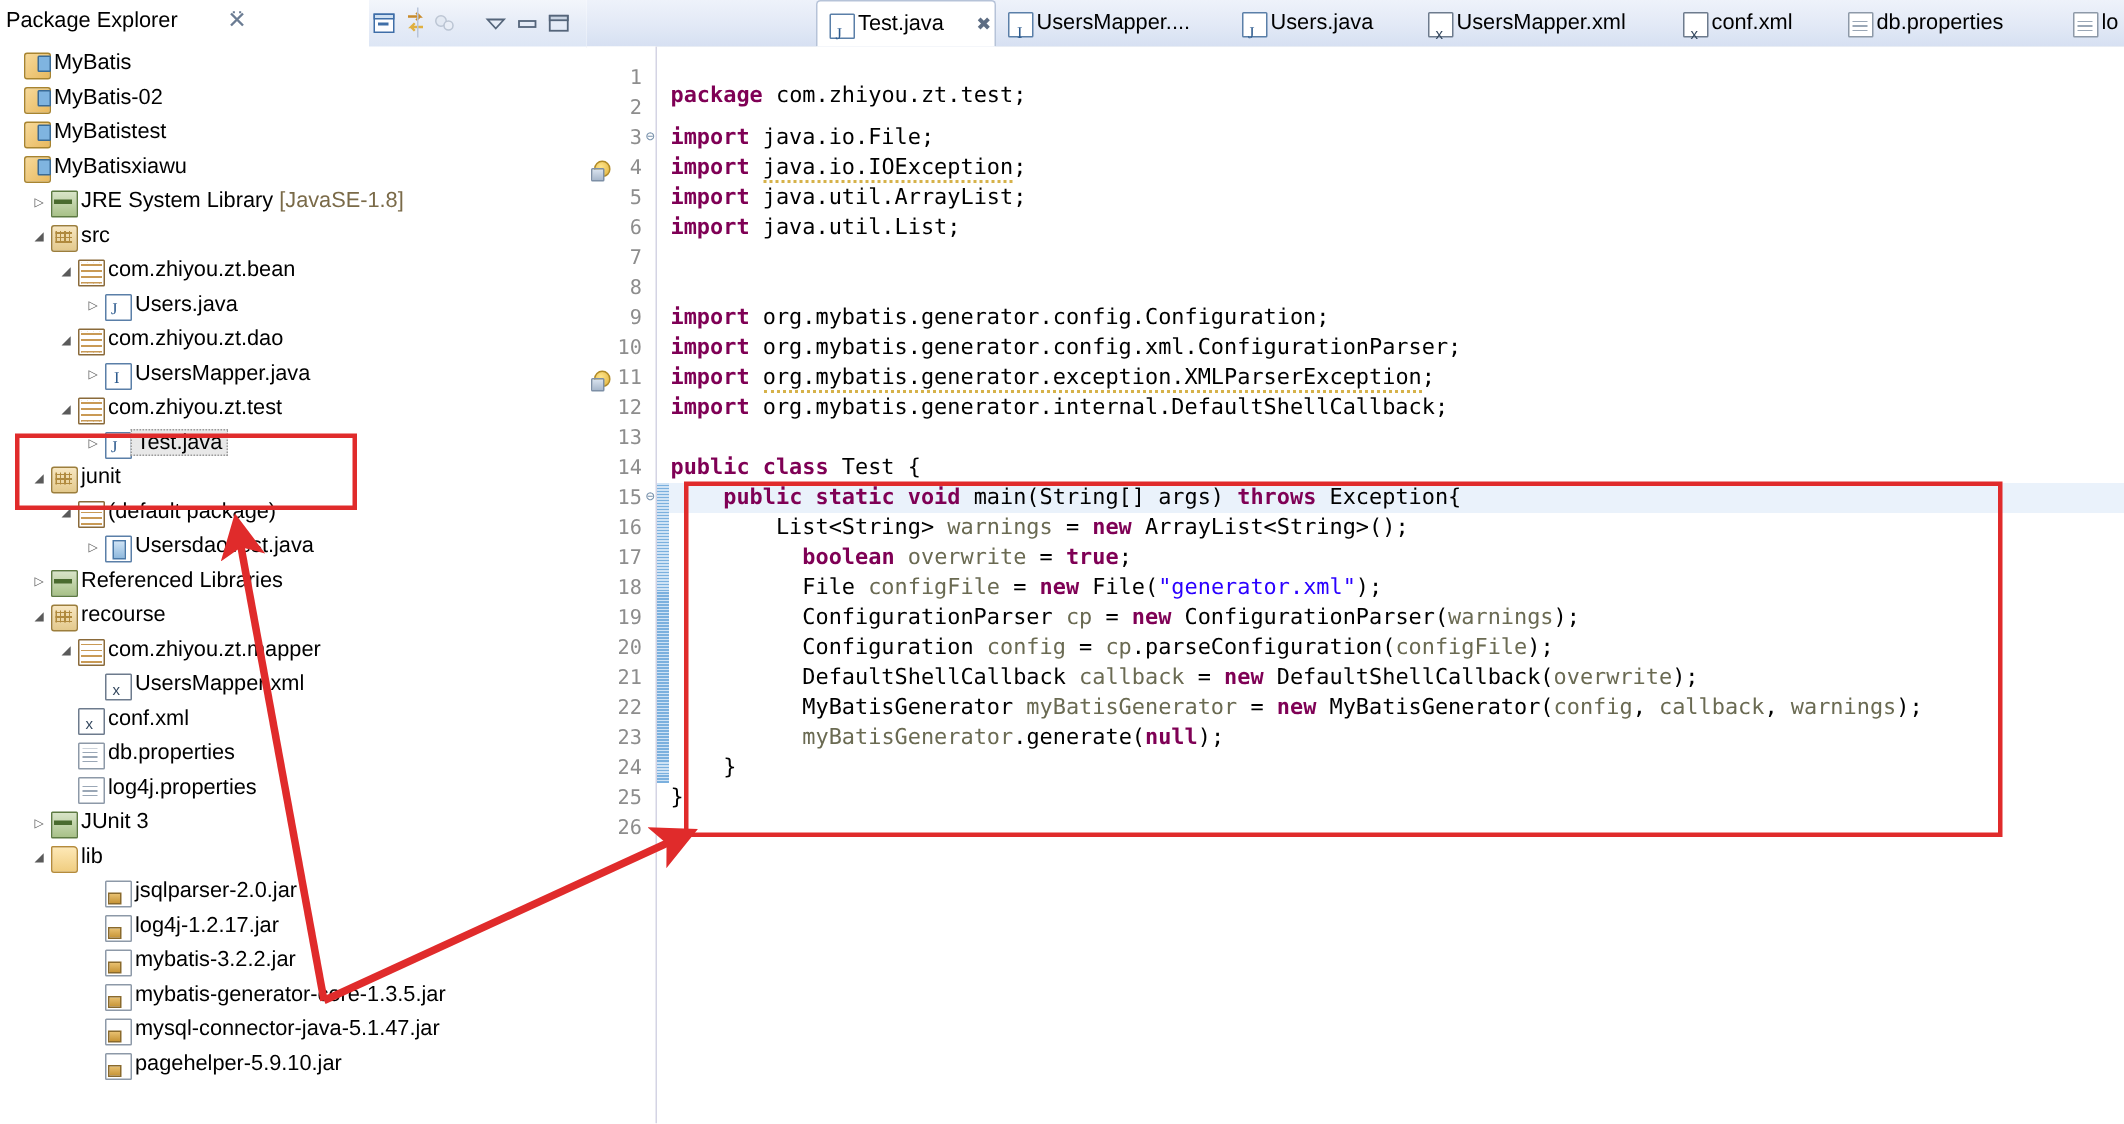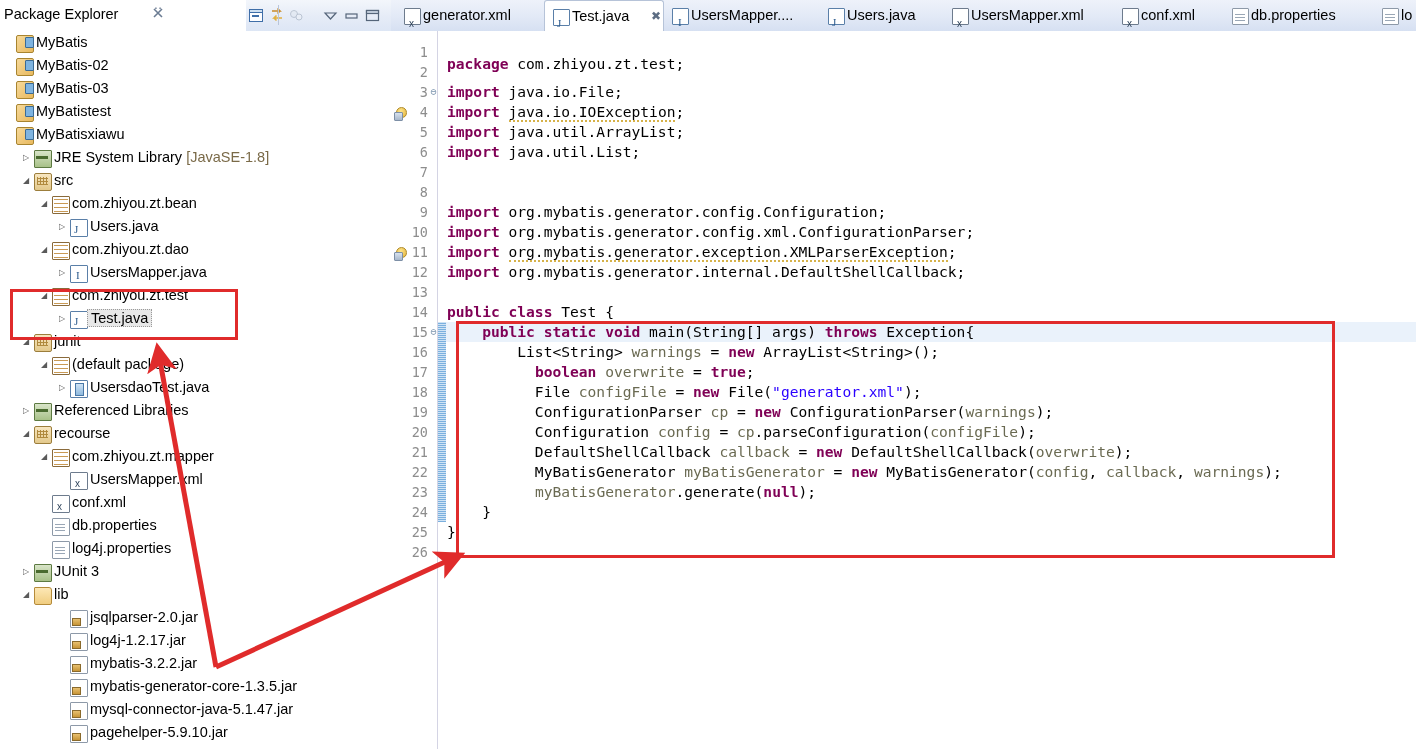--- a/index.html
+++ b/index.html
@@ -222,24 +222,20 @@
       <div class="row">
         <span class="ico ic-proj" style="left: 16px;"></span>
         <span class="lbl" style="left: 36px;">MyBatis</span>
       </div>
       <div class="row">
         <span class="ico ic-proj" style="left: 16px;"></span>
         <span class="lbl" style="left: 36px;">MyBatis-02</span>
       </div>
       <div class="row">
         <span class="ico ic-proj" style="left: 16px;"></span>
-        <span class="lbl" style="left: 36px;">MyBatis-03</span>
-      </div>
-      <div class="row">
-        <span class="ico ic-proj" style="left: 16px;"></span>
         <span class="lbl" style="left: 36px;">MyBatistest</span>
       </div>
       <div class="row">
         <span class="ico ic-proj" style="left: 16px;"></span>
         <span class="lbl" style="left: 36px;">MyBatisxiawu</span>
       </div>
       <div class="row">
         <span class="arrow" style="left: 20px;">▷</span>
         <span class="ico ic-lib" style="left: 34px;"></span>
         <span class="lbl" style="left: 54px;">JRE System Library<span class="dim"> [JavaSE-1.8]</span></span>
@@ -357,24 +353,20 @@
       </div>
       <div class="row">
         <span class="ico ic-jar" style="left: 70px;"></span>
         <span class="lbl" style="left: 90px;">pagehelper-5.9.10.jar</span>
       </div>
     </div>
 </div>
 
 <div id="editor-area">
   <div id="tabbar">
-      <div class="etab" style="left: 5px; width: 148px;">
-        <span class="ti ic-xml"></span>
-        <span class="tl">generator.xml</span>
-      </div>
       <div class="etab active" style="left: 153px; width: 120px;">
         <span class="ti ic-java"></span>
         <span class="tl">Test.java</span>
         <span class="tx" style="left: 105.9px;">✖</span>
       </div>
       <div class="etab" style="left: 273px; width: 156px;">
         <span class="ti ic-jitf"></span>
         <span class="tl">UsersMapper....</span>
       </div>
       <div class="etab" style="left: 429px; width: 124px;">

